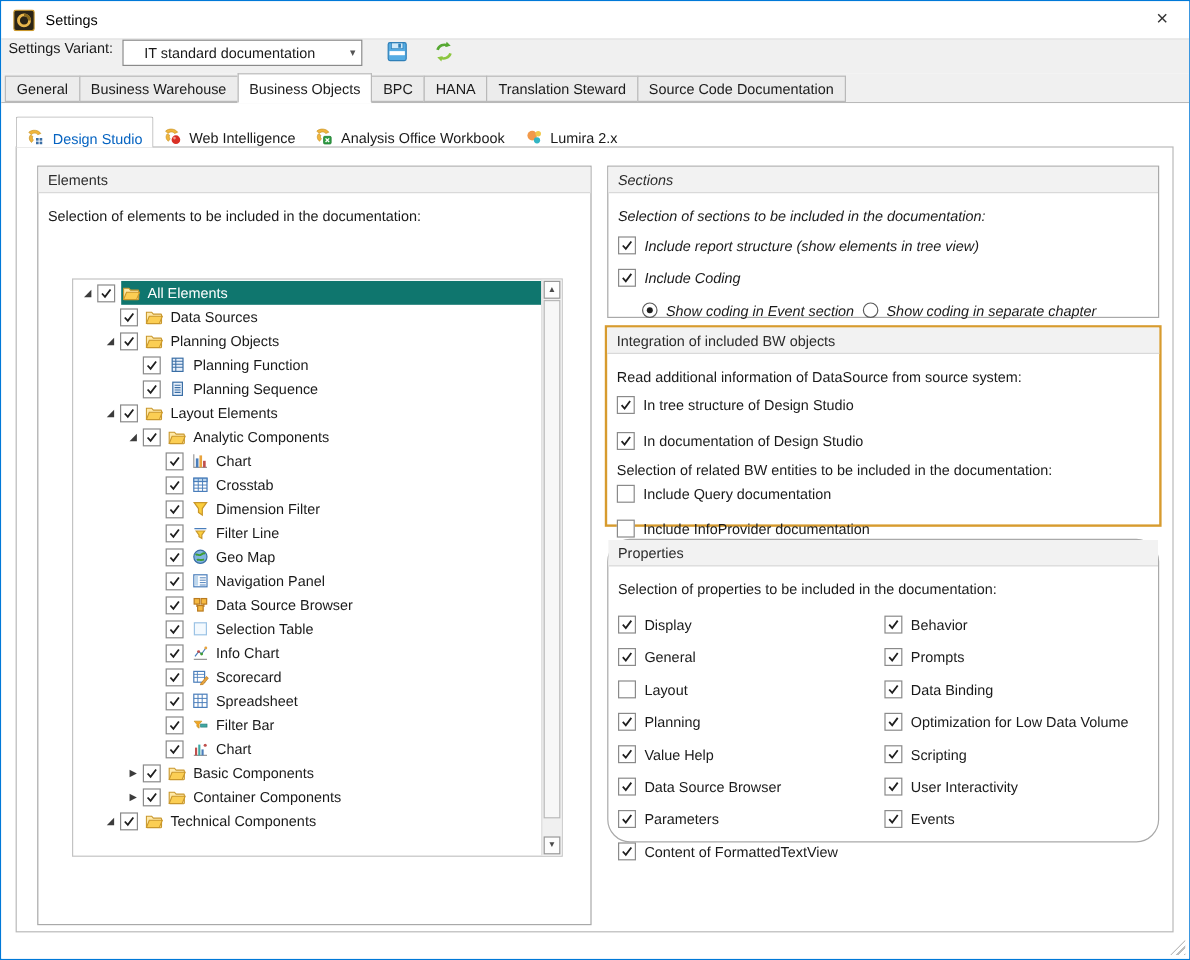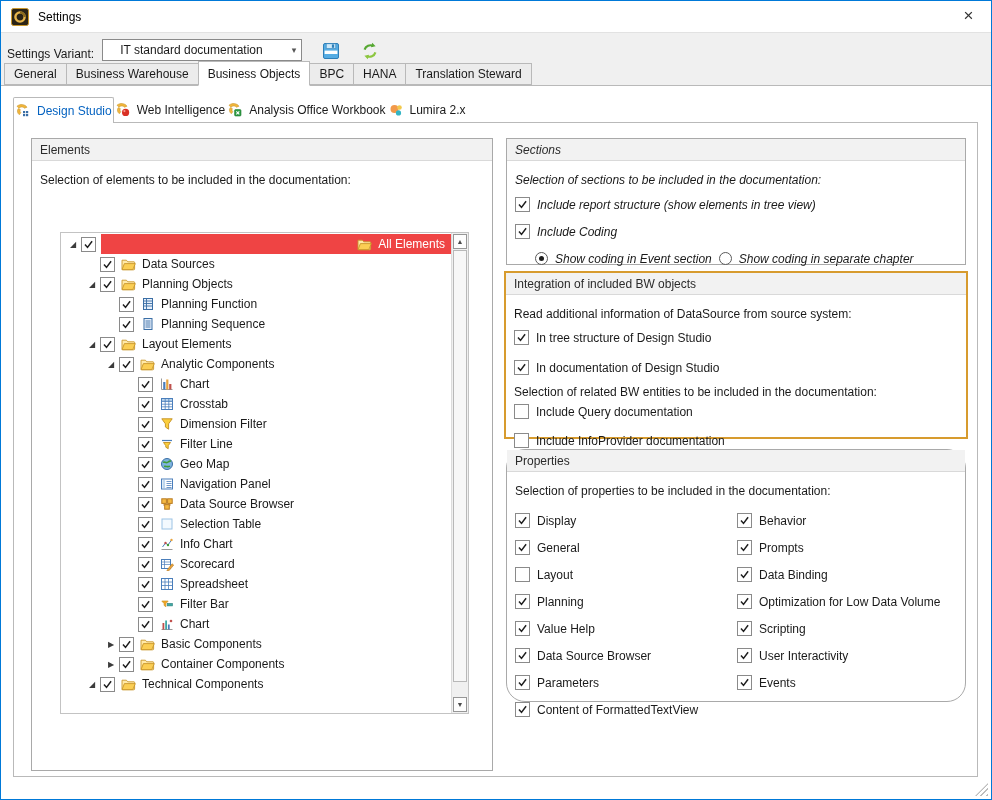--- a/index.html
+++ b/index.html
@@ -4,54 +4,54 @@
 <style>
   html,body{margin:0;padding:0;background:#d8d8d8;}
   .window{position:relative;width:992px;height:800px;background:#fff;border:1px solid #0079D8;
     box-sizing:border-box;font-family:"Liberation Sans",sans-serif;font-size:12px;color:#1a1a1a;overflow:hidden;}
   
   .titlebar{position:absolute;left:0;top:0;right:0;height:31px;background:#fff;display:flex;align-items:center;padding-left:10px;box-sizing:border-box;}
   .app-icon{width:18px;height:18px;margin-right:9px;display:flex;}
   .title{font-size:12px;color:#000;}
   .close-btn{position:absolute;right:0;top:0;width:45px;height:30px;display:flex;align-items:center;justify-content:center;font-size:17px;color:#333;cursor:default;}
   
-  .variant-row{position:absolute;left:0;top:31px;right:0;height:29px;background:#f0f0f0;border-top:1px solid #e2e2e2;display:flex;align-items:flex-end;box-sizing:border-box;padding-left:6px;}
+  .variant-row{position:absolute;left:0;top:31px;right:0;height:29px;background:#f0f0f0;border-top:1px solid #e2e2e2;display:flex;align-items:flex-start;box-sizing:border-box;padding-left:6px;}
   .variant-label{margin-right:8px;}
   .combo{width:200px;height:22px;background:#fff;border:1px solid #8a8a8a;display:flex;align-items:center;padding-left:17px;position:relative;box-sizing:border-box;}
   .combo-arrow{position:absolute;right:5px;top:6px;color:#555;font-size:9px;line-height:9px;}
   .toolbar-icon{margin-left:19px;width:20px;height:20px;display:flex;}
   
   .main-tab-bar{position:absolute;left:0;top:60px;right:0;height:25px;background:#f0f0f0;border-bottom:1px solid #b9b9b9;display:flex;align-items:flex-end;padding-left:3px;box-sizing:border-box;}
   .main-tab{height:22px;line-height:21px;padding:0 9px;background:#ececec;border:1px solid #b9b9b9;margin-right:-1px;box-sizing:border-box;white-space:nowrap;}
   .main-tab.active{background:#fff;height:25px;line-height:24px;margin-bottom:-1px;border-bottom:1px solid #fff;position:relative;z-index:2;}
   
   .content{position:absolute;left:0;top:85px;right:0;bottom:0;background:#fff;}
   .sub-tab-bar{position:absolute;left:12px;top:11px;width:965px;height:25px;display:flex;align-items:flex-end;z-index:2;}
-  .sub-tab{display:flex;align-items:center;gap:6px;height:24px;padding:0 1px;white-space:nowrap;}
+  .sub-tab{display:flex;align-items:flex-end;gap:6px;height:24px;padding:0 8px;white-space:nowrap;}
   .sub-tab.active{background:#fff;border:1px solid #b9b9b9;border-bottom:none;border-radius:2px 2px 0 0;color:#0563C1;height:25px;margin-bottom:-1px;}
   .st-icon{display:flex;width:16px;height:16px;}
   .outer-box{position:absolute;left:12px;top:36px;width:965px;height:655px;border:1px solid #b9b9b9;background:#fff;box-sizing:border-box;}
   
   .panel{position:absolute;border:1px solid #a9a9a9;background:#fff;box-sizing:border-box;}
   .panel-header{height:21px;background:#f2f2f2;border-bottom:1px solid #d9d9d9;display:flex;align-items:center;padding-left:8px;color:#2b2b2b;}
   .panel-desc{margin:12px 0 0 8px;}
   #elements-panel{left:30px;top:52px;width:462px;height:633px;}
   #sections-panel{left:505px;top:52px;width:460px;height:127px;font-style:italic;}
   #integration-panel{left:503px;top:185px;width:464px;height:168px;border:2px solid #D79B2E;}
   #properties-panel{left:505px;top:363px;width:460px;height:253px;border-radius:19px;}
   
   #tree-box{position:absolute;left:28px;top:93px;width:409px;height:482px;border:1px solid #c3c3c3;box-sizing:border-box;background:#fff;}
   #tree-rows{position:absolute;left:0;top:1px;right:17px;bottom:0;overflow:hidden;}
   .tree-row{height:20px;display:flex;align-items:center;}
   .expander{width:16px;font-size:8px;color:#3c3c3c;text-align:center;flex:none;}
   .checkbox{width:13px;height:13px;border:1px solid #8a8a8a;background:#fff;display:inline-flex;align-items:center;justify-content:center;flex:none;box-sizing:content-box;}
   .row-main{display:flex;align-items:center;height:20px;flex:1;margin-left:5px;min-width:0;}
   .node-icon{width:17px;height:15px;display:flex;align-items:center;justify-content:center;margin-right:3px;flex:none;}
   .node-label{padding:0 6px 0 2px;line-height:20px;white-space:nowrap;}
-  .row-main.selected{background:#ef4444;justify-content:flex-end;}
+  .row-main.selected{background:#0f766e;}
   .row-main.selected .node-label{color:#fff;}
   
   .scrollbar{position:absolute;top:0;right:0;bottom:0;width:17px;background:#f0f0f0;border-left:1px solid #dcdcdc;box-sizing:border-box;}
   .sb-btn{position:absolute;left:1px;width:14px;height:15px;border:1px solid #979797;background:#fdfdfd;display:flex;align-items:center;justify-content:center;font-size:7px;color:#4a4a4a;box-sizing:border-box;}
   .sb-up{top:1px;}.sb-down{bottom:1px;}
   .sb-thumb{position:absolute;left:1px;top:17px;width:14px;height:432px;background:#f7f7f7;border:1px solid #b8b8b8;box-sizing:border-box;}
   
   .check-row{display:flex;align-items:center;gap:7px;margin:12px 0 0 8px;}
   .check-label{white-space:nowrap;}
   .radio-row{display:flex;gap:7px;margin:13px 0 0 28px;}
@@ -110,20 +110,21 @@
     </span>
   </div>
 
   <div class="main-tab-bar" id="main-tabs">
       <div class="main-tab">General</div>
       <div class="main-tab">Business Warehouse</div>
       <div class="main-tab active">Business Objects</div>
       <div class="main-tab">BPC</div>
       <div class="main-tab">HANA</div>
       <div class="main-tab">Translation Steward</div>
+      <div class="main-tab">Source Code Documentation</div>
     </div>
 
   <div class="content">
     <div class="sub-tab-bar" id="sub-tabs">
         <div class="sub-tab active">
           <span class="st-icon">
             <svg width="16" height="16" viewBox="0 0 16 16">
               <path d="M2 3.2c3-2.6 8-2 10 1l-2.5 1C8 3.4 5.5 3.6 4 5.2z" fill="#F2B63C" stroke="#C9972B" stroke-width="0.6"></path>
               <path d="M3.3 5.6C1.8 7.6 2.3 10.2 4.3 11.7l1.5-2C4.8 8.7 4.8 7.6 5.4 6.7z" fill="#F2B63C" stroke="#C9972B" stroke-width="0.6"></path>
               <g fill="#3A6EA5">

